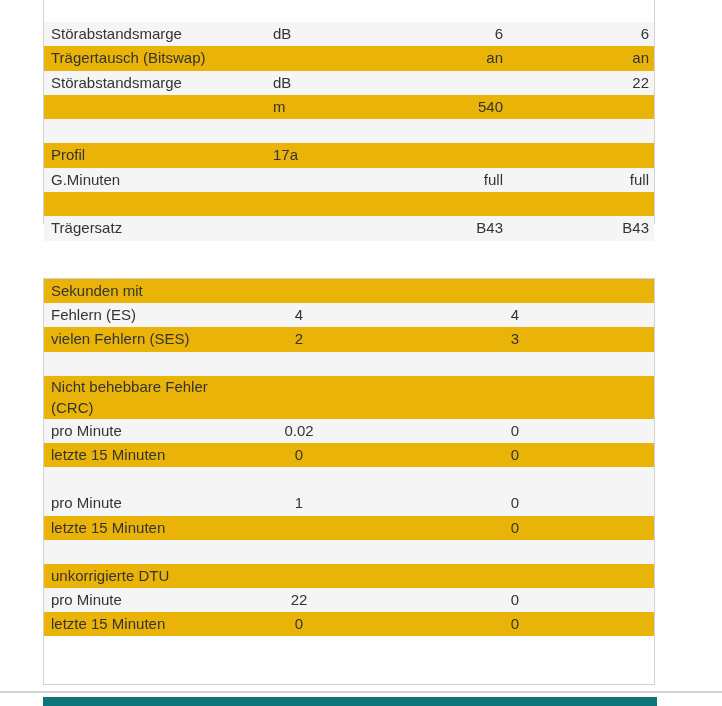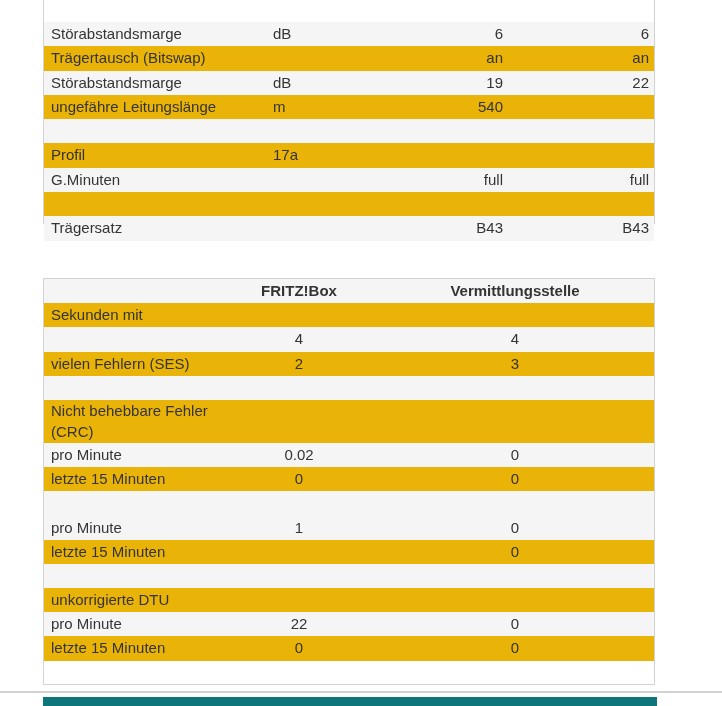--- a/index.html
+++ b/index.html
@@ -47,25 +47,23 @@
   </div>
   <div class="row">
     <span class="c t1-label">Trägertausch (Bitswap)</span>
     <span class="c t1-unit"></span>
     <span class="c t1-v1">an</span>
     <span class="c t1-v2">an</span>
   </div>
   <div class="row shaded">
     <span class="c t1-label">Störabstandsmarge</span>
     <span class="c t1-unit">dB</span>
-    <span class="c t1-v1">19</span>
     <span class="c t1-v2">22</span>
   </div>
   <div class="row">
-    <span class="c t1-label">ungefähre Leitungslänge</span>
     <span class="c t1-unit">m</span>
     <span class="c t1-v1">540</span>
     <span class="c t1-v2"></span>
   </div>
   <div class="row shaded"></div>
   <div class="row">
     <span class="c t1-label">Profil</span>
     <span class="c t1-unit">17a</span>
   </div>
   <div class="row shaded">
@@ -75,28 +73,25 @@
   </div>
   <div class="row"></div>
   <div class="row shaded">
     <span class="c t1-label">Trägersatz</span>
     <span class="c t1-v1">B43</span>
     <span class="c t1-v2">B43</span>
   </div>
 </div>
 
 <div id="err-table" class="tbl">
-  <div class="row shaded hdr">
-    <span class="c t2-v1">FRITZ!Box</span>
-    <span class="c t2-v2">Vermittlungsstelle</span>
-  </div>
   <div class="row">
     <span class="c t2-label">Sekunden mit</span>
   </div>
   <div class="row shaded">
+    <span class="c t2-label">Fehlern (ES)</span>
     <span class="c t2-v1">4</span>
     <span class="c t2-v2">4</span>
   </div>
   <div class="row">
     <span class="c t2-label">vielen Fehlern (SES)</span>
     <span class="c t2-v1">2</span>
     <span class="c t2-v2">3</span>
   </div>
   <div class="row shaded"></div>
   <div class="row tall">

